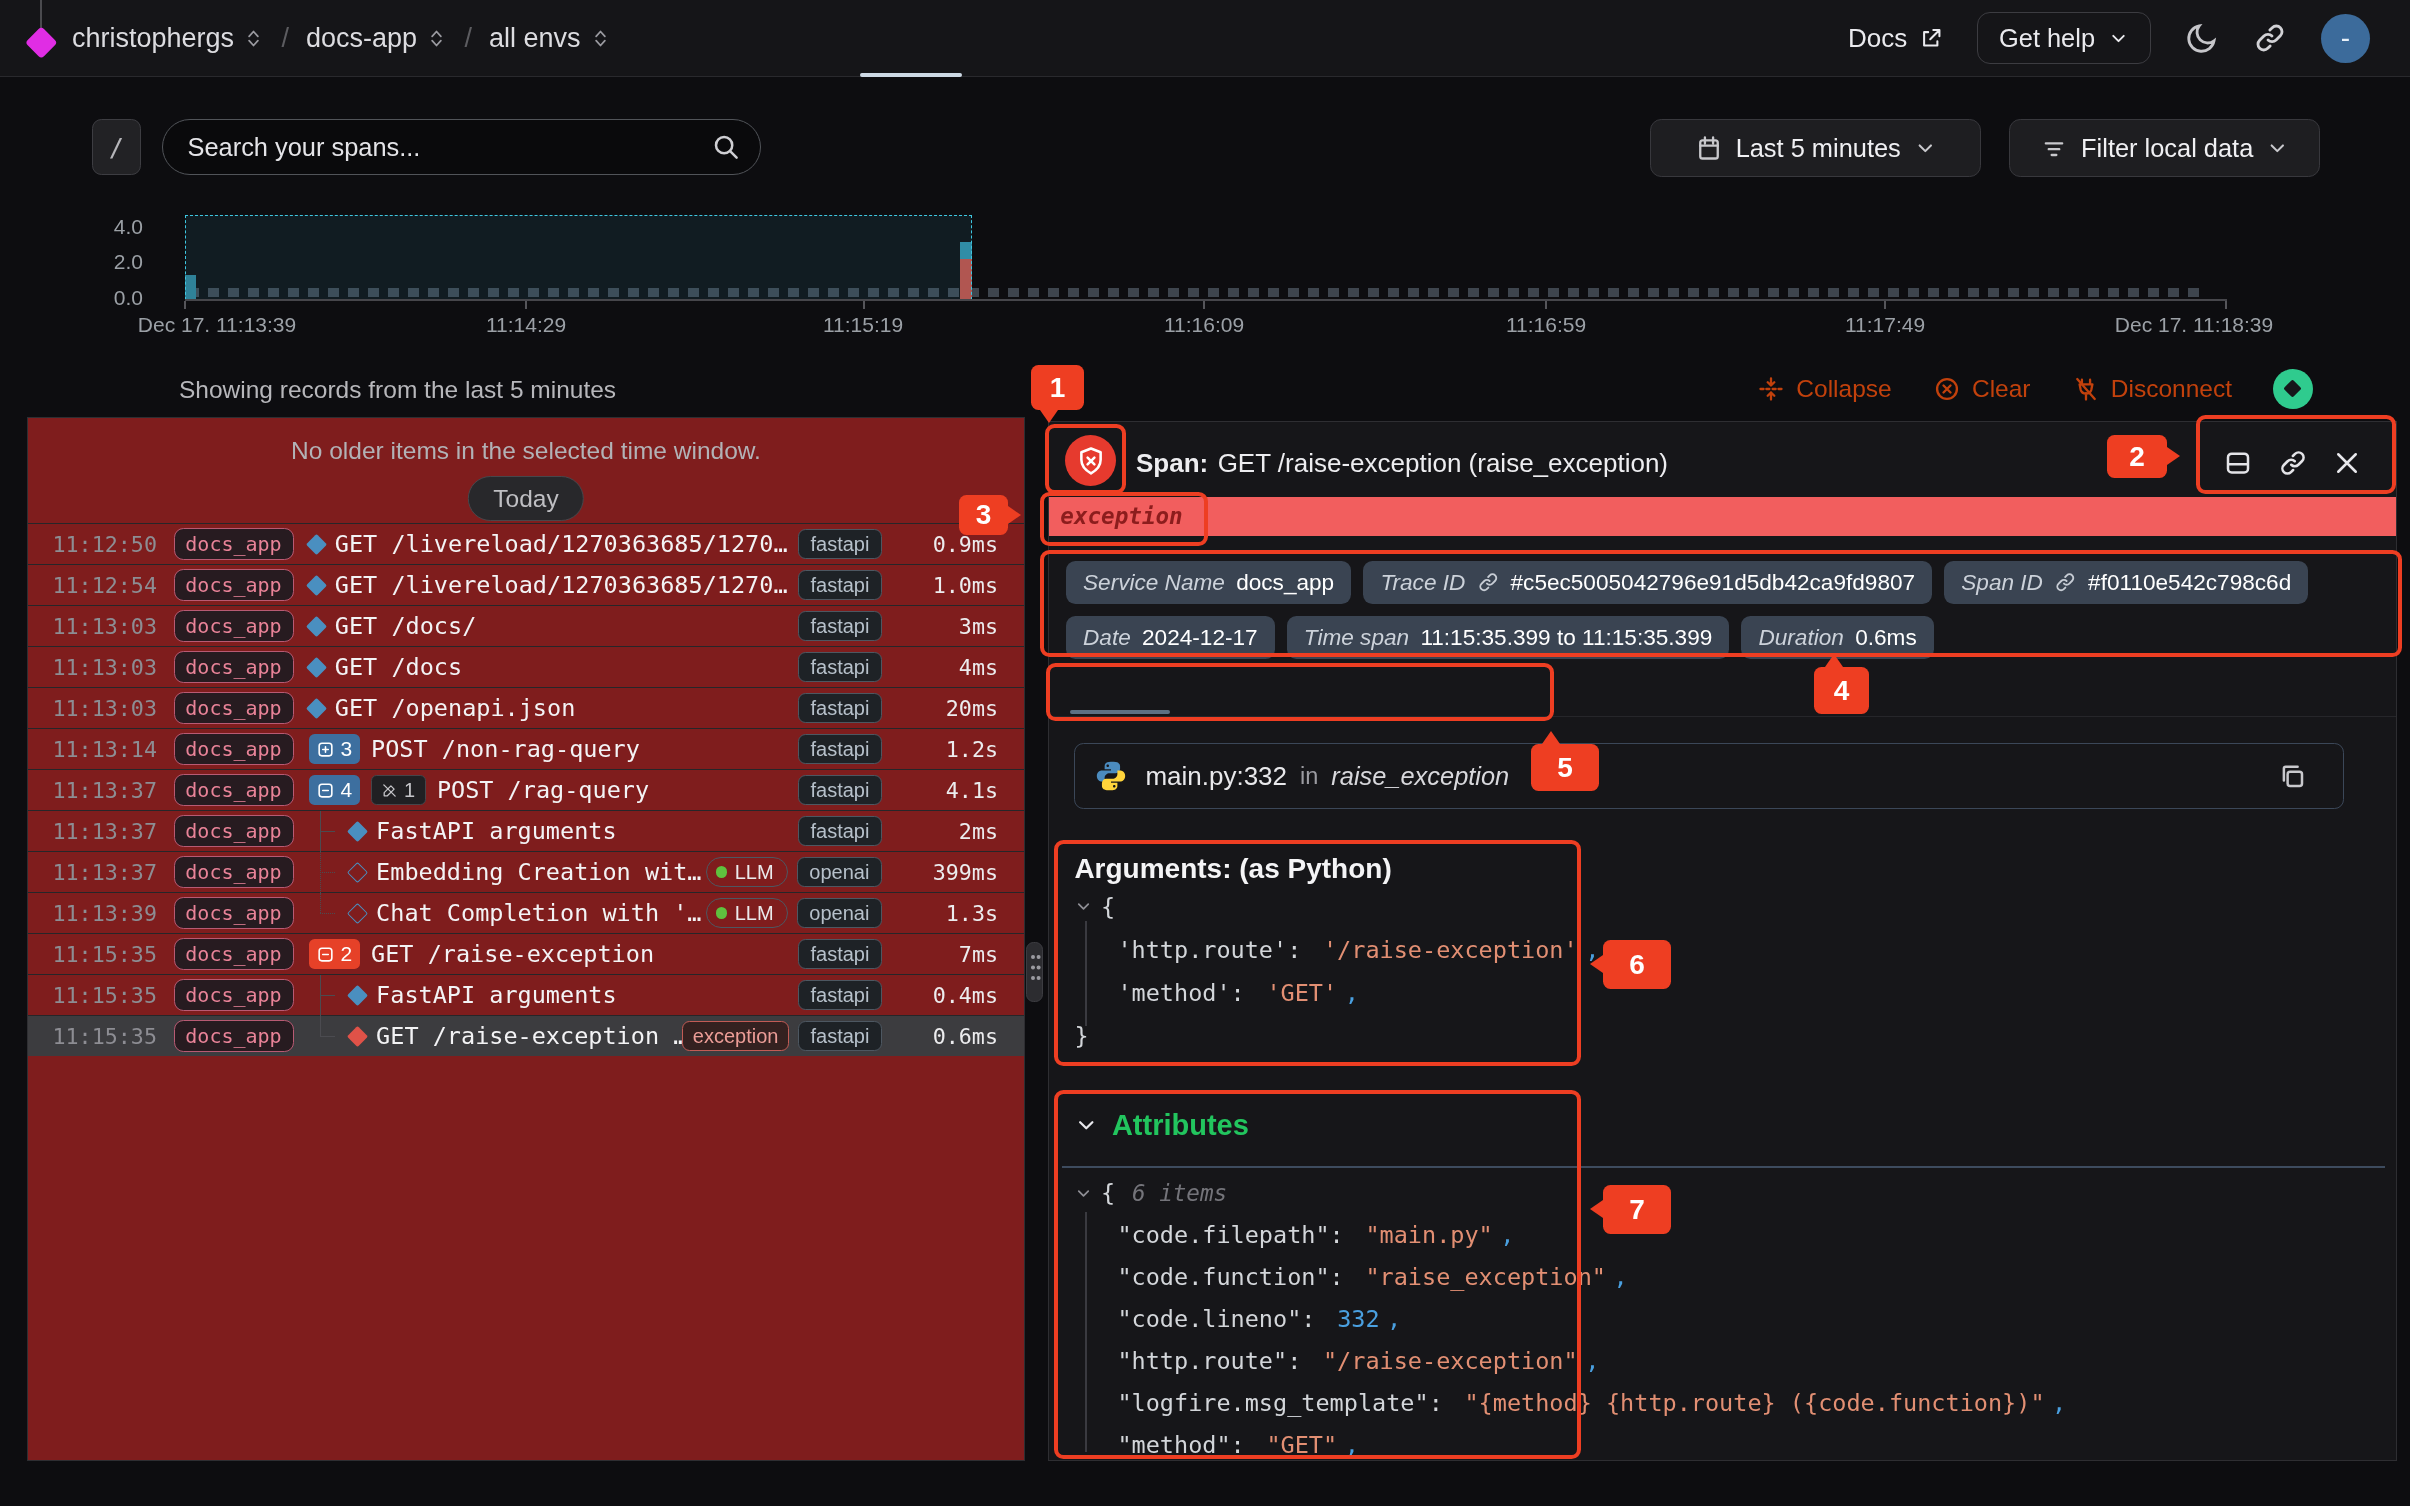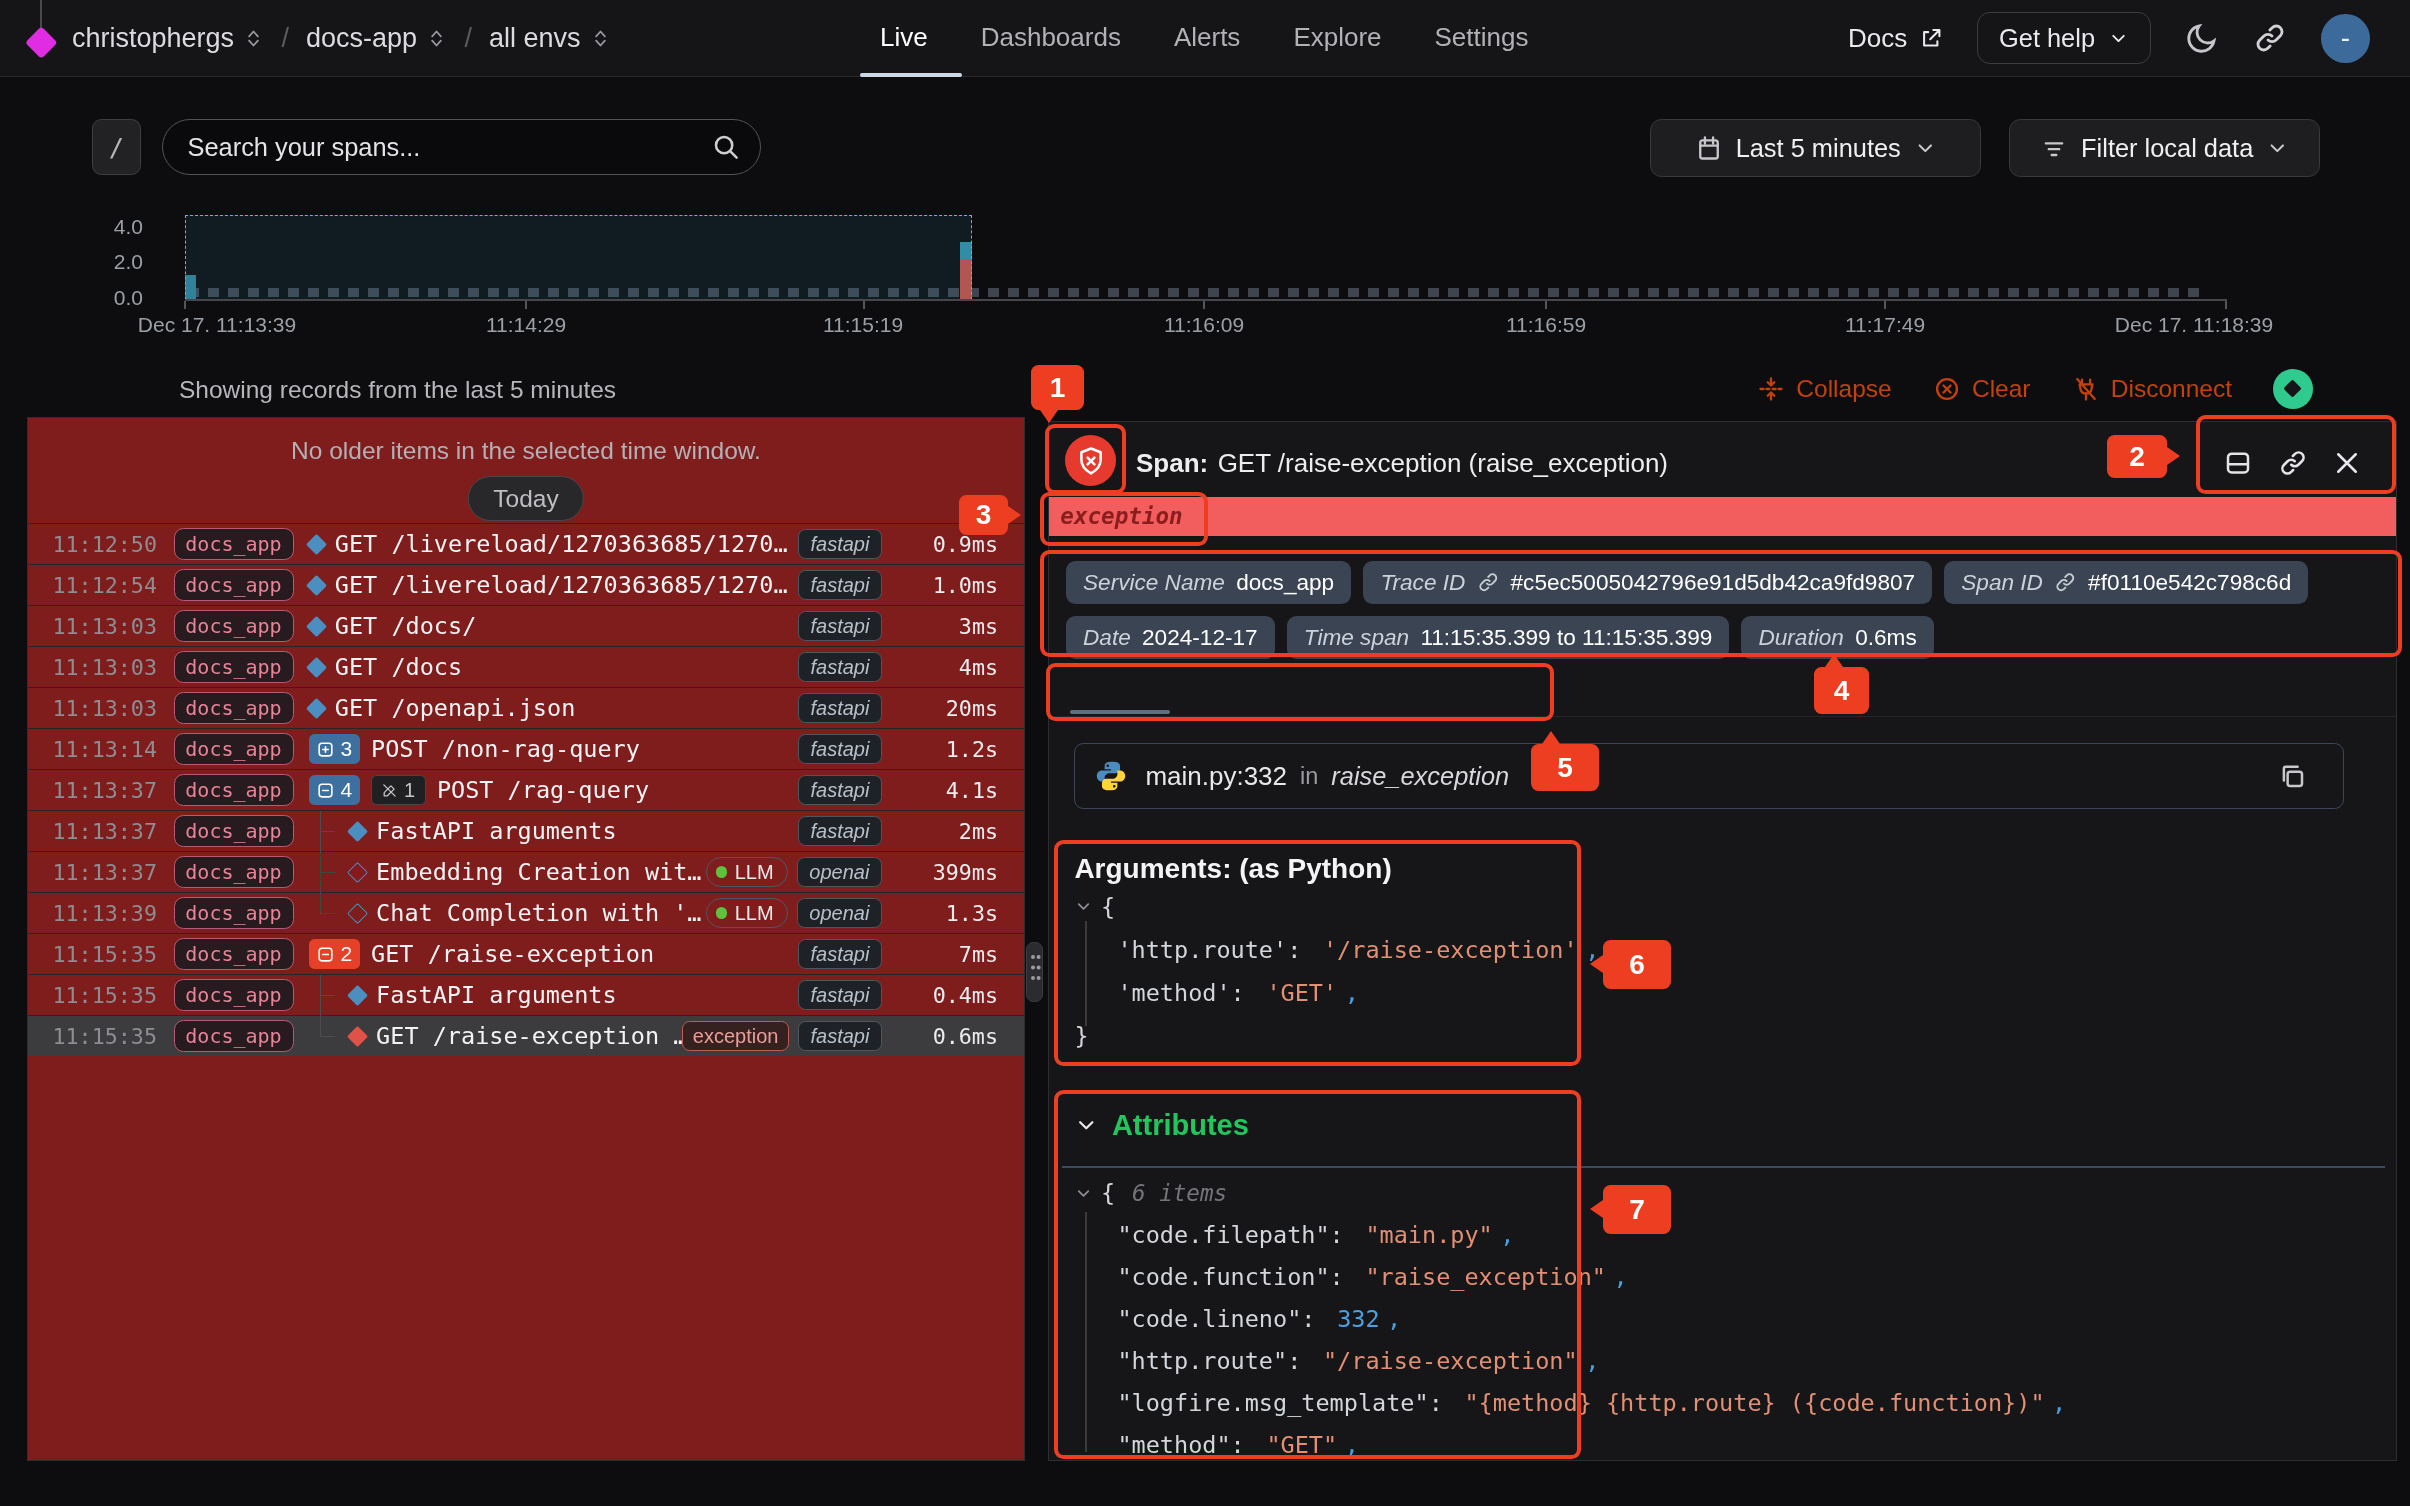--- a/index.html
+++ b/index.html
@@ -61,21 +61,21 @@
   .rc{flex:1;display:flex;align-items:center;margin-left:15px;gap:11.3px;min-width:0;}
   .rname{font-size:23.5px;color:#f3f3f5;white-space:nowrap;overflow:hidden;font-family:"DejaVu Sans Mono",monospace;}
   .dia{width:15px;height:15px;transform:rotate(45deg);border-radius:1.9px;flex:none;}
   .dia.blue{background:#4a8fc0;}
   .dia.outline{border:1.9px solid #4a8fc0;box-sizing:border-box;background:transparent;}
   .dia.red{background:#e05248;}
   .cnt{height:30px;padding:0 7.5px;border-radius:5.6px;background:#3d6f9f;color:#fff;display:flex;align-items:center;gap:5.6px;font-size:21px;flex:none;}
   .cnt.red{background:#e64128;}
   .pedit{height:30px;padding:0 9.4px;border-radius:5.6px;background:#202023;border:1.9px solid #45454a;color:#c6c6ca;display:flex;gap:5.6px;font-size:20px;align-items:center;box-sizing:border-box;flex:none;}
   .rright{display:flex;gap:9.4px;align-items:center;margin-right:11.3px;flex:none;}
-  .tag{height:30px;padding:0 11.3px;border:1.9px solid #4d5761;background:#1e2226;border-radius:7.5px;color:#b6c0ca;font-size:20px;display:flex;align-items:center;box-sizing:border-box;font-style:italic;}
+  .tag{height:30px;padding:0 11.3px;border:1.9px solid #4d5761;background:#1e2226;border-radius:7.5px;color:#b6c0ca;font-size:20px;display:flex;align-items:center;box-sizing:border-box;}
   .llmb{height:30px;padding:0 13px 0 9.4px;border:1.9px solid #4d5761;border-radius:15px;color:#eaeaec;font-size:20px;display:flex;gap:7.5px;align-items:center;box-sizing:border-box;}
   .llmb i{width:11.3px;height:11.3px;border-radius:50%;background:#5fc13e;}
   .exct{height:30px;padding:0 9.4px;border:1.9px solid #c25b55;background:#342120;border-radius:7.5px;color:#ec9d97;font-size:20px;display:flex;align-items:center;box-sizing:border-box;}
   .rdur{width:105px;margin-right:26px;text-align:right;font-size:21.7px;color:#ececee;font-family:"DejaVu Sans Mono",monospace;flex:none;}
   .tree{position:relative;width:30px;height:41px;flex:none;}
   .tree::before{content:"";position:absolute;left:11.3px;top:0;bottom:0;border-left:1.9px solid #4b4b50;}
   .tree::after{content:"";position:absolute;left:11.3px;top:20px;width:15px;border-top:1.9px solid #4b4b50;}
   .tree.last::before{bottom:21px;}
   .tree.dot::before{border-left-style:dotted;}
   .tree.dot::after{border-top-style:dotted;}
@@ -219,27 +219,20 @@
           </svg>
         </span>
       <span class="csep">/</span>
       <span class="crumb">
           <span>all envs</span>
           <svg class="ic" width="21" height="21" viewBox="0 0 22 22">
             <use href="#i-ud"></use>
           </svg>
         </span>
     </div>
-    <div class="tabs">
-      <span class="tab active">Live</span>
-      <span class="tab">Dashboards</span>
-      <span class="tab">Alerts</span>
-      <span class="tab">Explore</span>
-      <span class="tab">Settings</span>
-    </div>
     <div class="tab-underline"></div>
     <div class="nav-right">
       <span class="docs-link">
           <span>Docs</span>
           <svg class="ic" width="24.5" height="24.5" viewBox="0 0 26 26">
             <use href="#i-ext"></use>
           </svg>
         </span>
       <span class="gethelp">
           <span>Get help</span>

